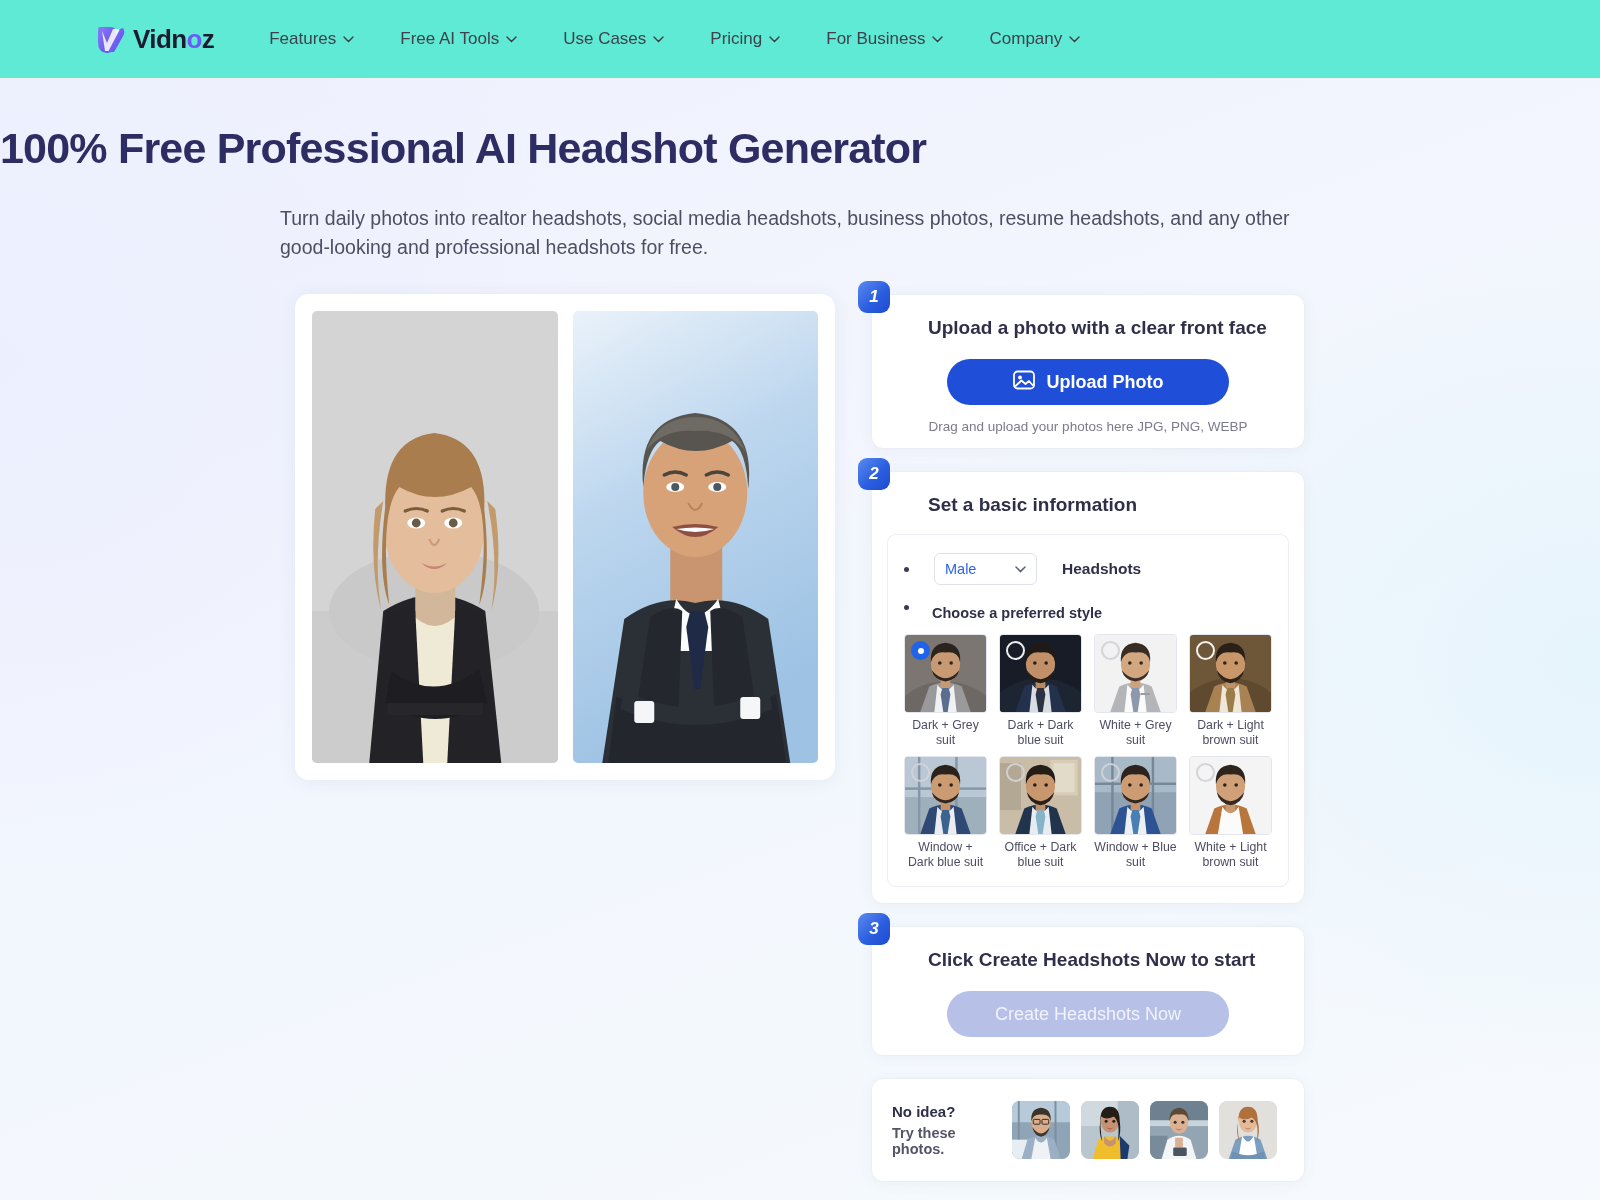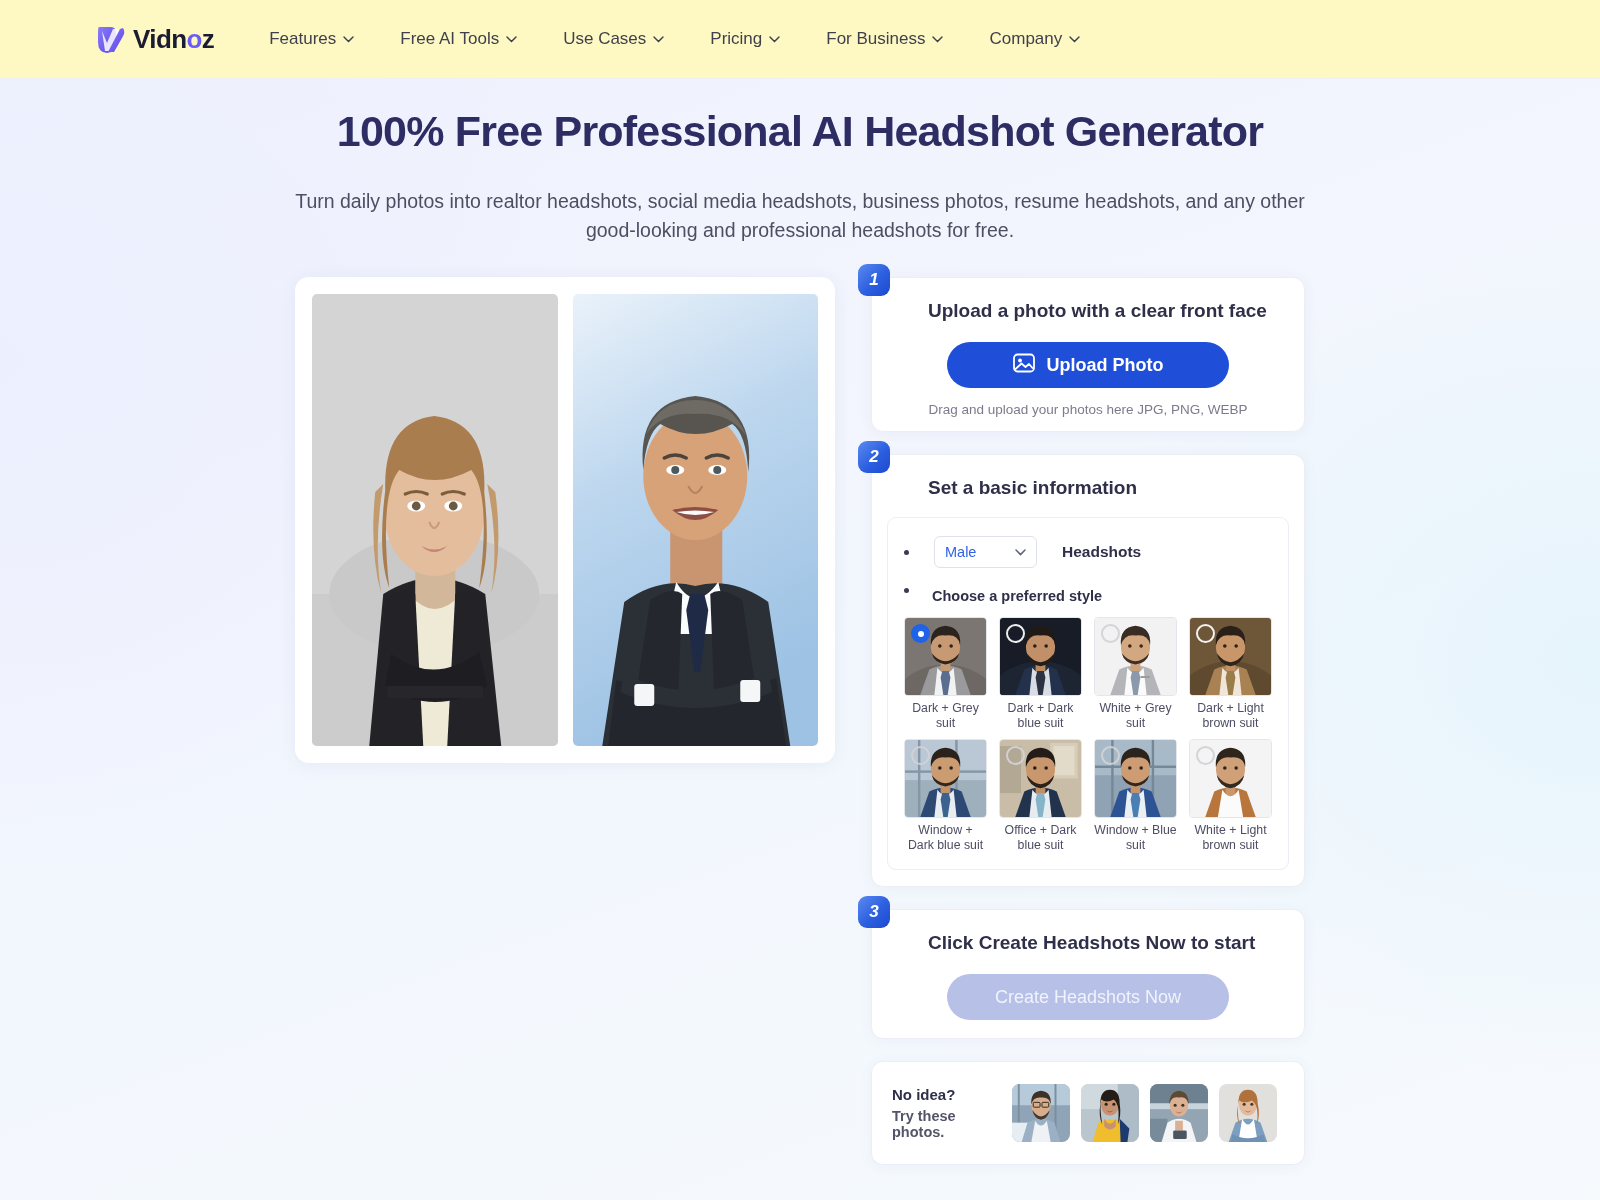--- a/index.html
+++ b/index.html
@@ -10,21 +10,21 @@
   }
   body {
     background:
       radial-gradient(900px 700px at 100% 55%, #e6f4fc 0%, rgba(230,244,252,0) 60%),
       radial-gradient(900px 800px at 0% 30%, #eceffd 0%, rgba(236,239,253,0) 65%),
       linear-gradient(160deg, #eef1fd 0%, #f2f5fd 35%, #f3f8fd 70%, #f6fafd 100%);
   }
 
   
   .header {
-    height: 79px; background: #fef9c3;
+    height: 79px; background: #5eead4;
     display: flex; align-items: center;
     padding: 0 0 0 96px;
     border-bottom: 1px solid #f0f0f4;
     position: relative; z-index: 20;
   }
   .logo { display: flex; align-items: center; gap: 7px; margin-right: 32px; }
   .logo-mark { width: 30px; height: 31px; display: block; }
   .logo-text {
     font-size: 26px; font-weight: bold; letter-spacing: -0.6px;
     color: #1b1b32;
@@ -33,21 +33,21 @@
   .nav { display: flex; align-items: center; }
   .nav-item {
     display: flex; align-items: center; gap: 7px;
     padding: 0 23px; height: 40px;
     font-size: 17px; color: #3f3f4d; cursor: pointer;
     white-space: nowrap;
   }
   .chev { width: 11px; height: 7px; display: block; }
 
   
-  .hero { padding-top: 26px; text-align: center; }
+  .hero { padding-top: 43px; }
   .hero h1 {
     font-size: 43px; font-weight: bold; color: #2e2d63;
     letter-spacing: -0.8px; line-height: 1.25;
   }
   .hero p {
     margin: 28px auto 0; max-width: 1040px;
     font-size: 19.5px; line-height: 1.5; color: #4e4e63;
   }
 
   

